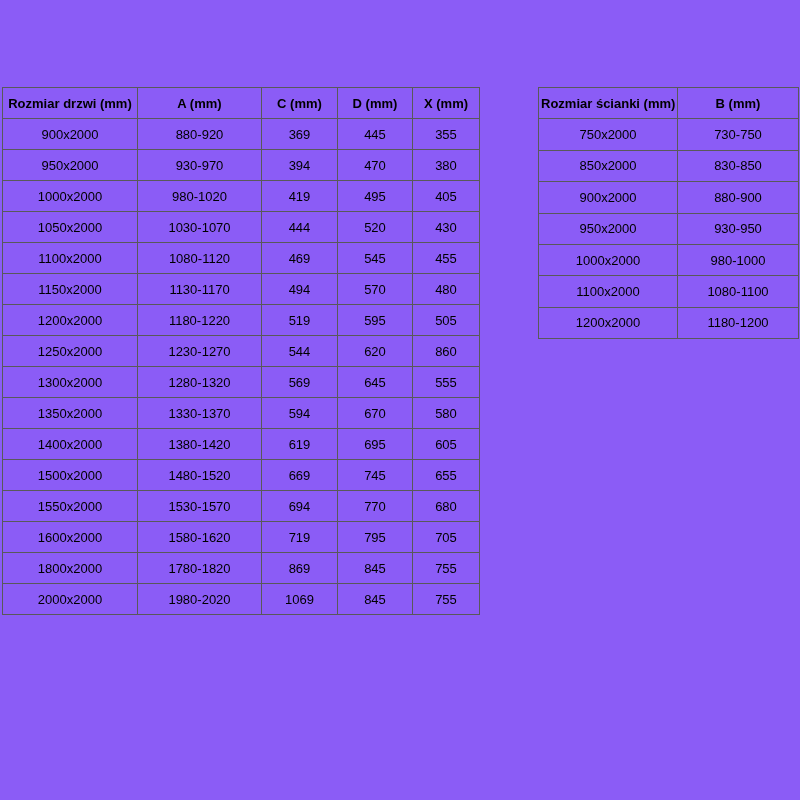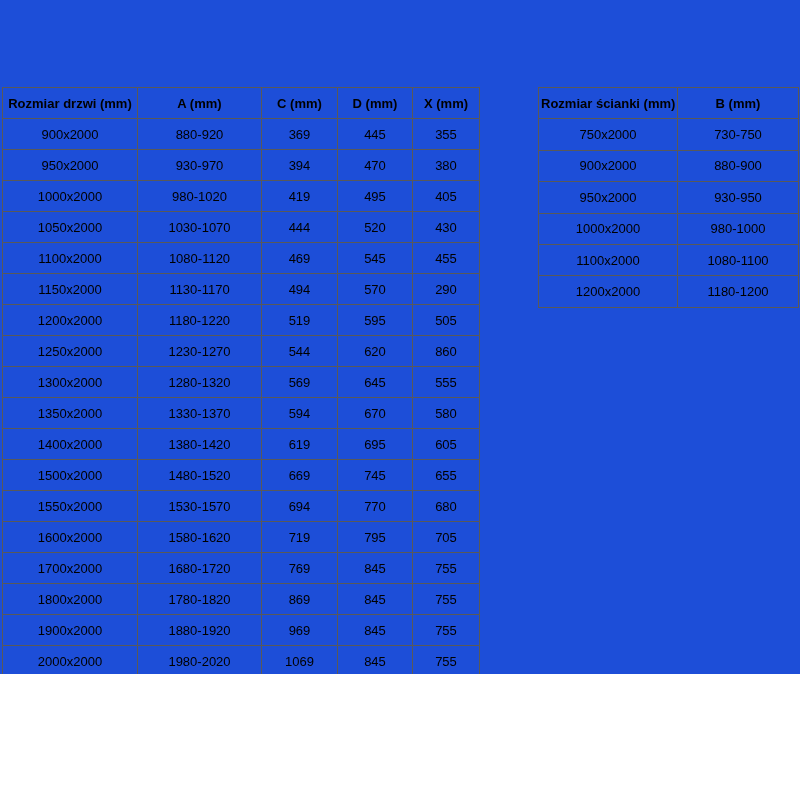--- a/index.html
+++ b/index.html
@@ -3,22 +3,22 @@
 <meta charset="utf-8">
 <style>
   html, body {
     margin: 0;
     padding: 0;
     background: #ffffff;
   }
   .canvas {
     position: relative;
     width: 800px;
-    height: 674px;
-    background: #1d4ed8;
+    height: 800px;
+    background: #8b5cf6;
     font-family: "Liberation Sans", sans-serif;
     color: #000000;
   }
   table.tbl {
     position: absolute;
     border-collapse: collapse;
     table-layout: fixed;
     font-size: 13px;
     color: #000000;
   }
@@ -107,21 +107,21 @@
           <td>1080-1120</td>
           <td>469</td>
           <td>545</td>
           <td>455</td>
         </tr>
         <tr>
           <td>1150x2000</td>
           <td>1130-1170</td>
           <td>494</td>
           <td>570</td>
-          <td>290</td>
+          <td>480</td>
         </tr>
         <tr>
           <td>1200x2000</td>
           <td>1180-1220</td>
           <td>519</td>
           <td>595</td>
           <td>505</td>
         </tr>
         <tr>
           <td>1250x2000</td>
@@ -166,37 +166,23 @@
           <td>680</td>
         </tr>
         <tr>
           <td>1600x2000</td>
           <td>1580-1620</td>
           <td>719</td>
           <td>795</td>
           <td>705</td>
         </tr>
         <tr>
-          <td>1700x2000</td>
-          <td>1680-1720</td>
-          <td>769</td>
-          <td>845</td>
-          <td>755</td>
-        </tr>
-        <tr>
           <td>1800x2000</td>
           <td>1780-1820</td>
           <td>869</td>
-          <td>845</td>
-          <td>755</td>
-        </tr>
-        <tr>
-          <td>1900x2000</td>
-          <td>1880-1920</td>
-          <td>969</td>
           <td>845</td>
           <td>755</td>
         </tr>
         <tr>
           <td>2000x2000</td>
           <td>1980-2020</td>
           <td>1069</td>
           <td>845</td>
           <td>755</td>
         </tr>
@@ -213,20 +199,24 @@
         <th>Rozmiar ścianki (mm)</th>
         <th>B (mm)</th>
       </tr>
     </thead>
     <tbody>
         <tr>
           <td>750x2000</td>
           <td>730-750</td>
         </tr>
         <tr>
+          <td>850x2000</td>
+          <td>830-850</td>
+        </tr>
+        <tr>
           <td>900x2000</td>
           <td>880-900</td>
         </tr>
         <tr>
           <td>950x2000</td>
           <td>930-950</td>
         </tr>
         <tr>
           <td>1000x2000</td>
           <td>980-1000</td>

